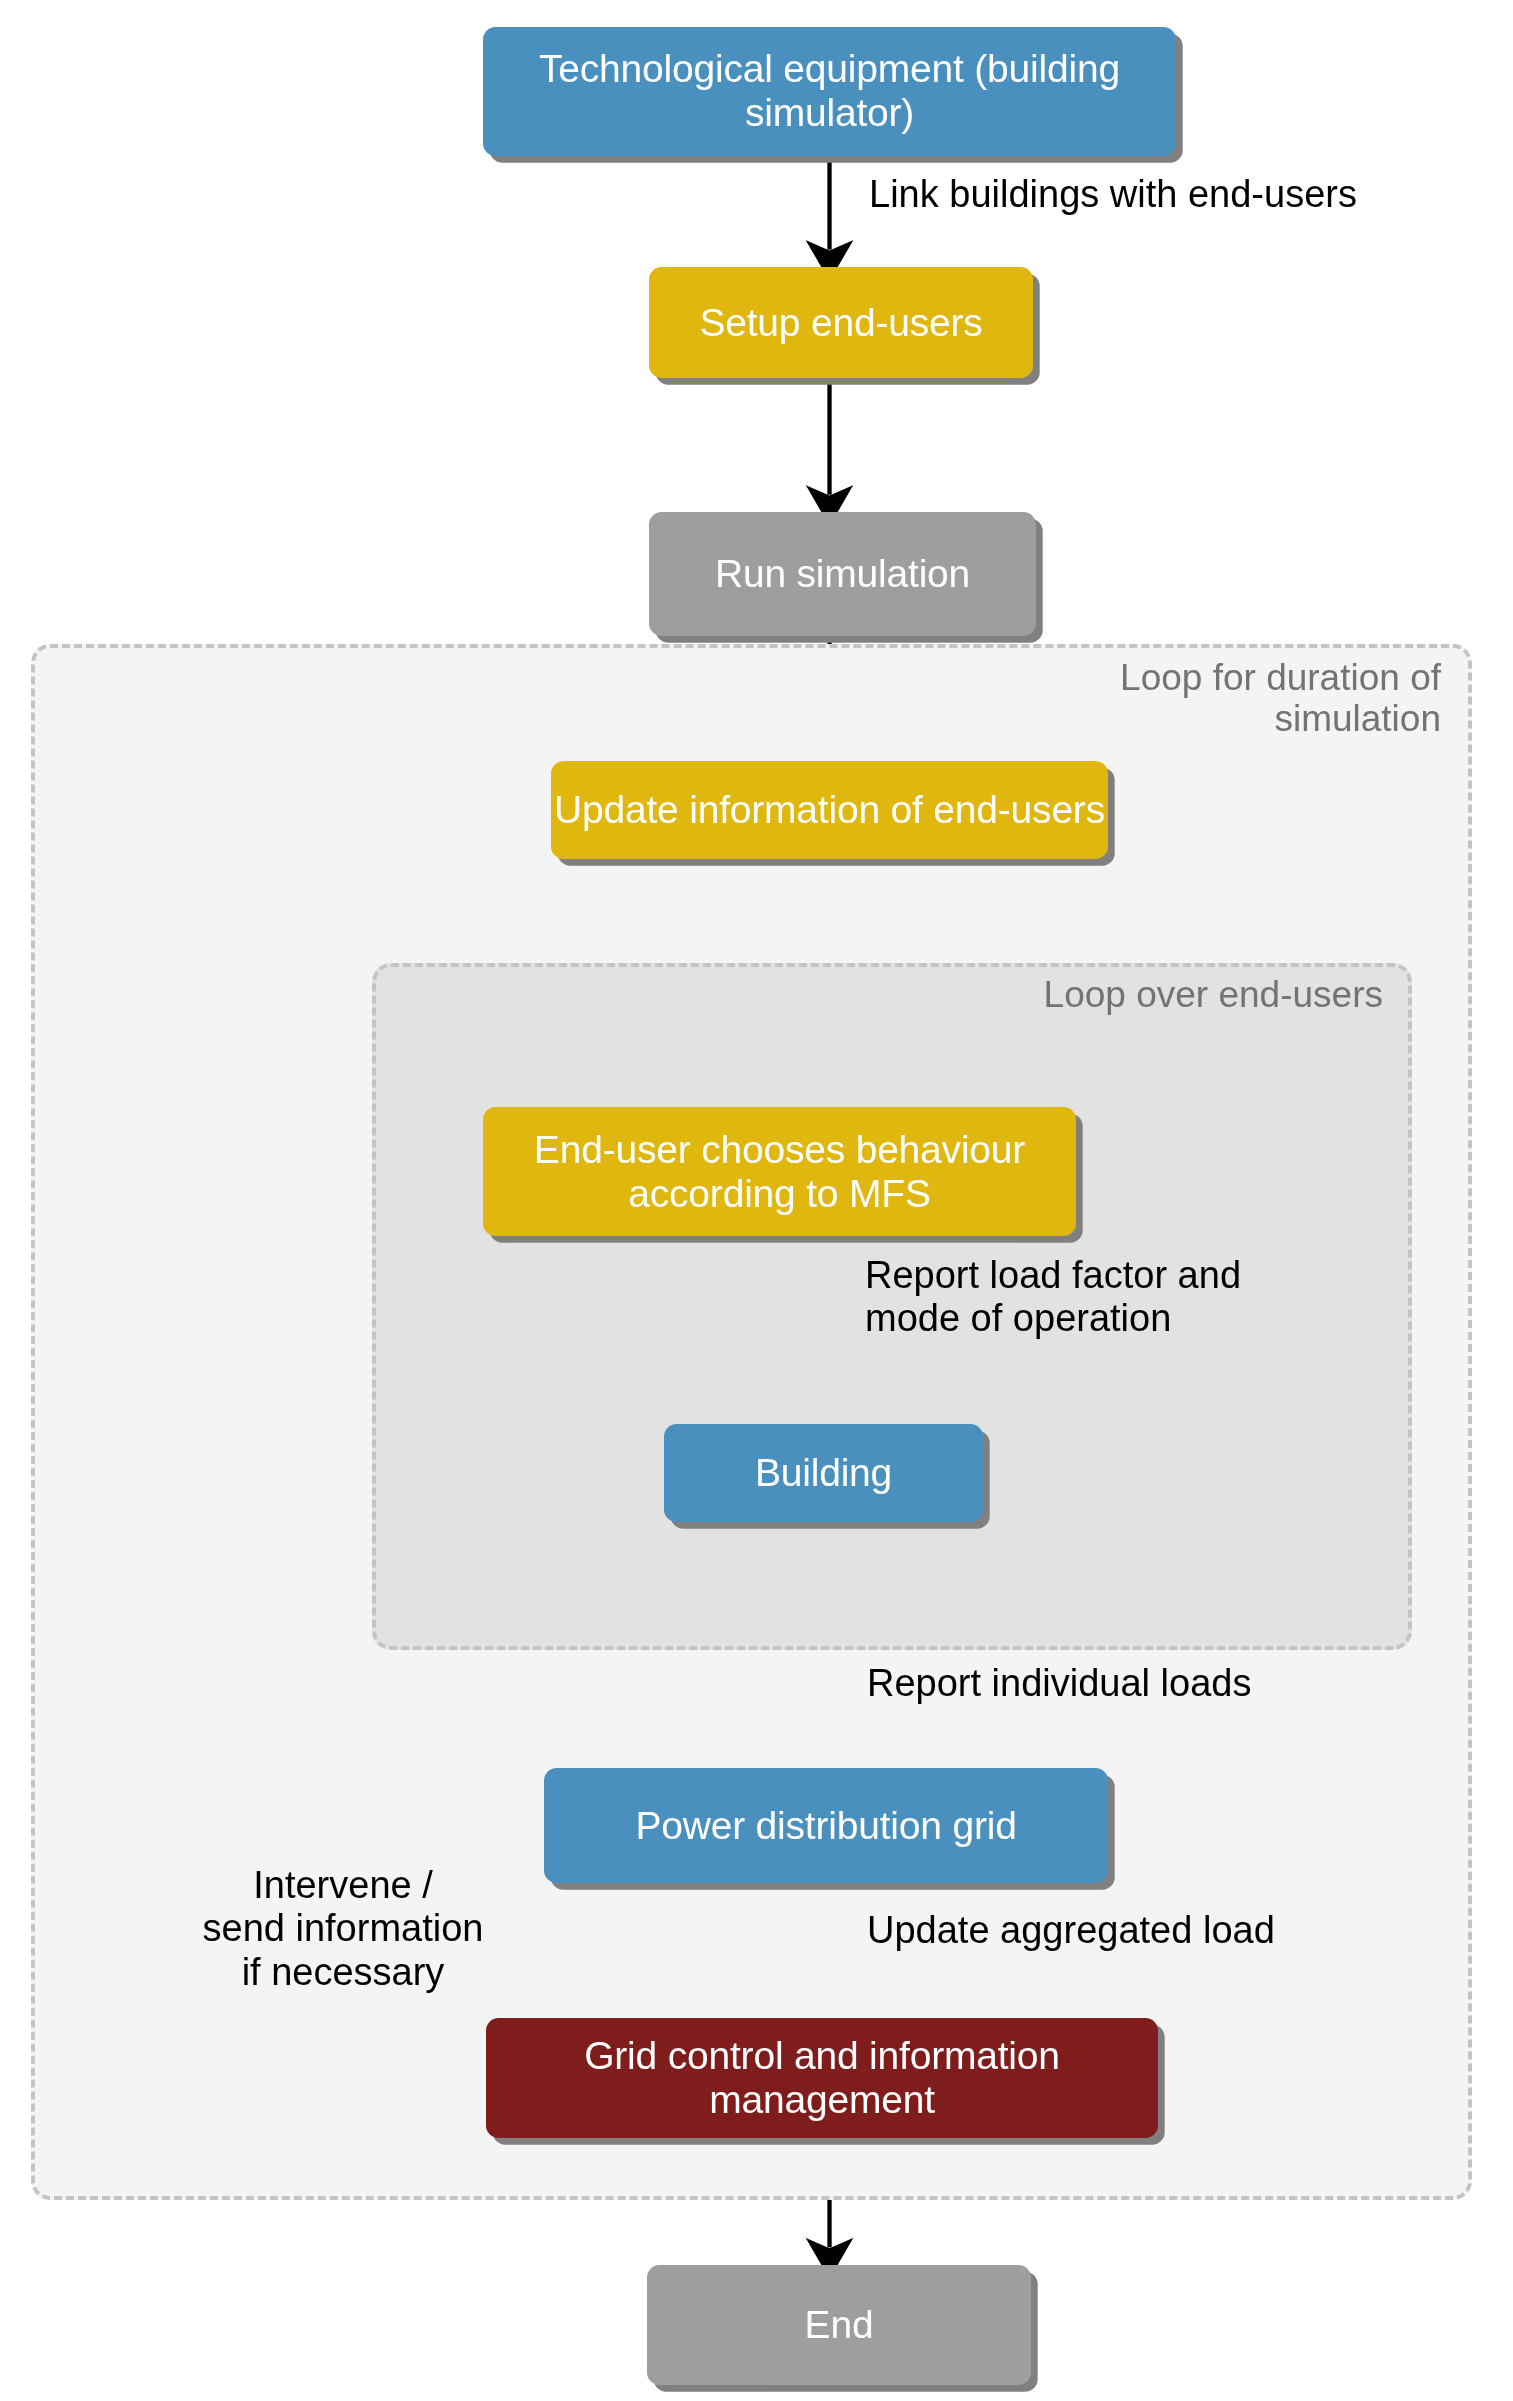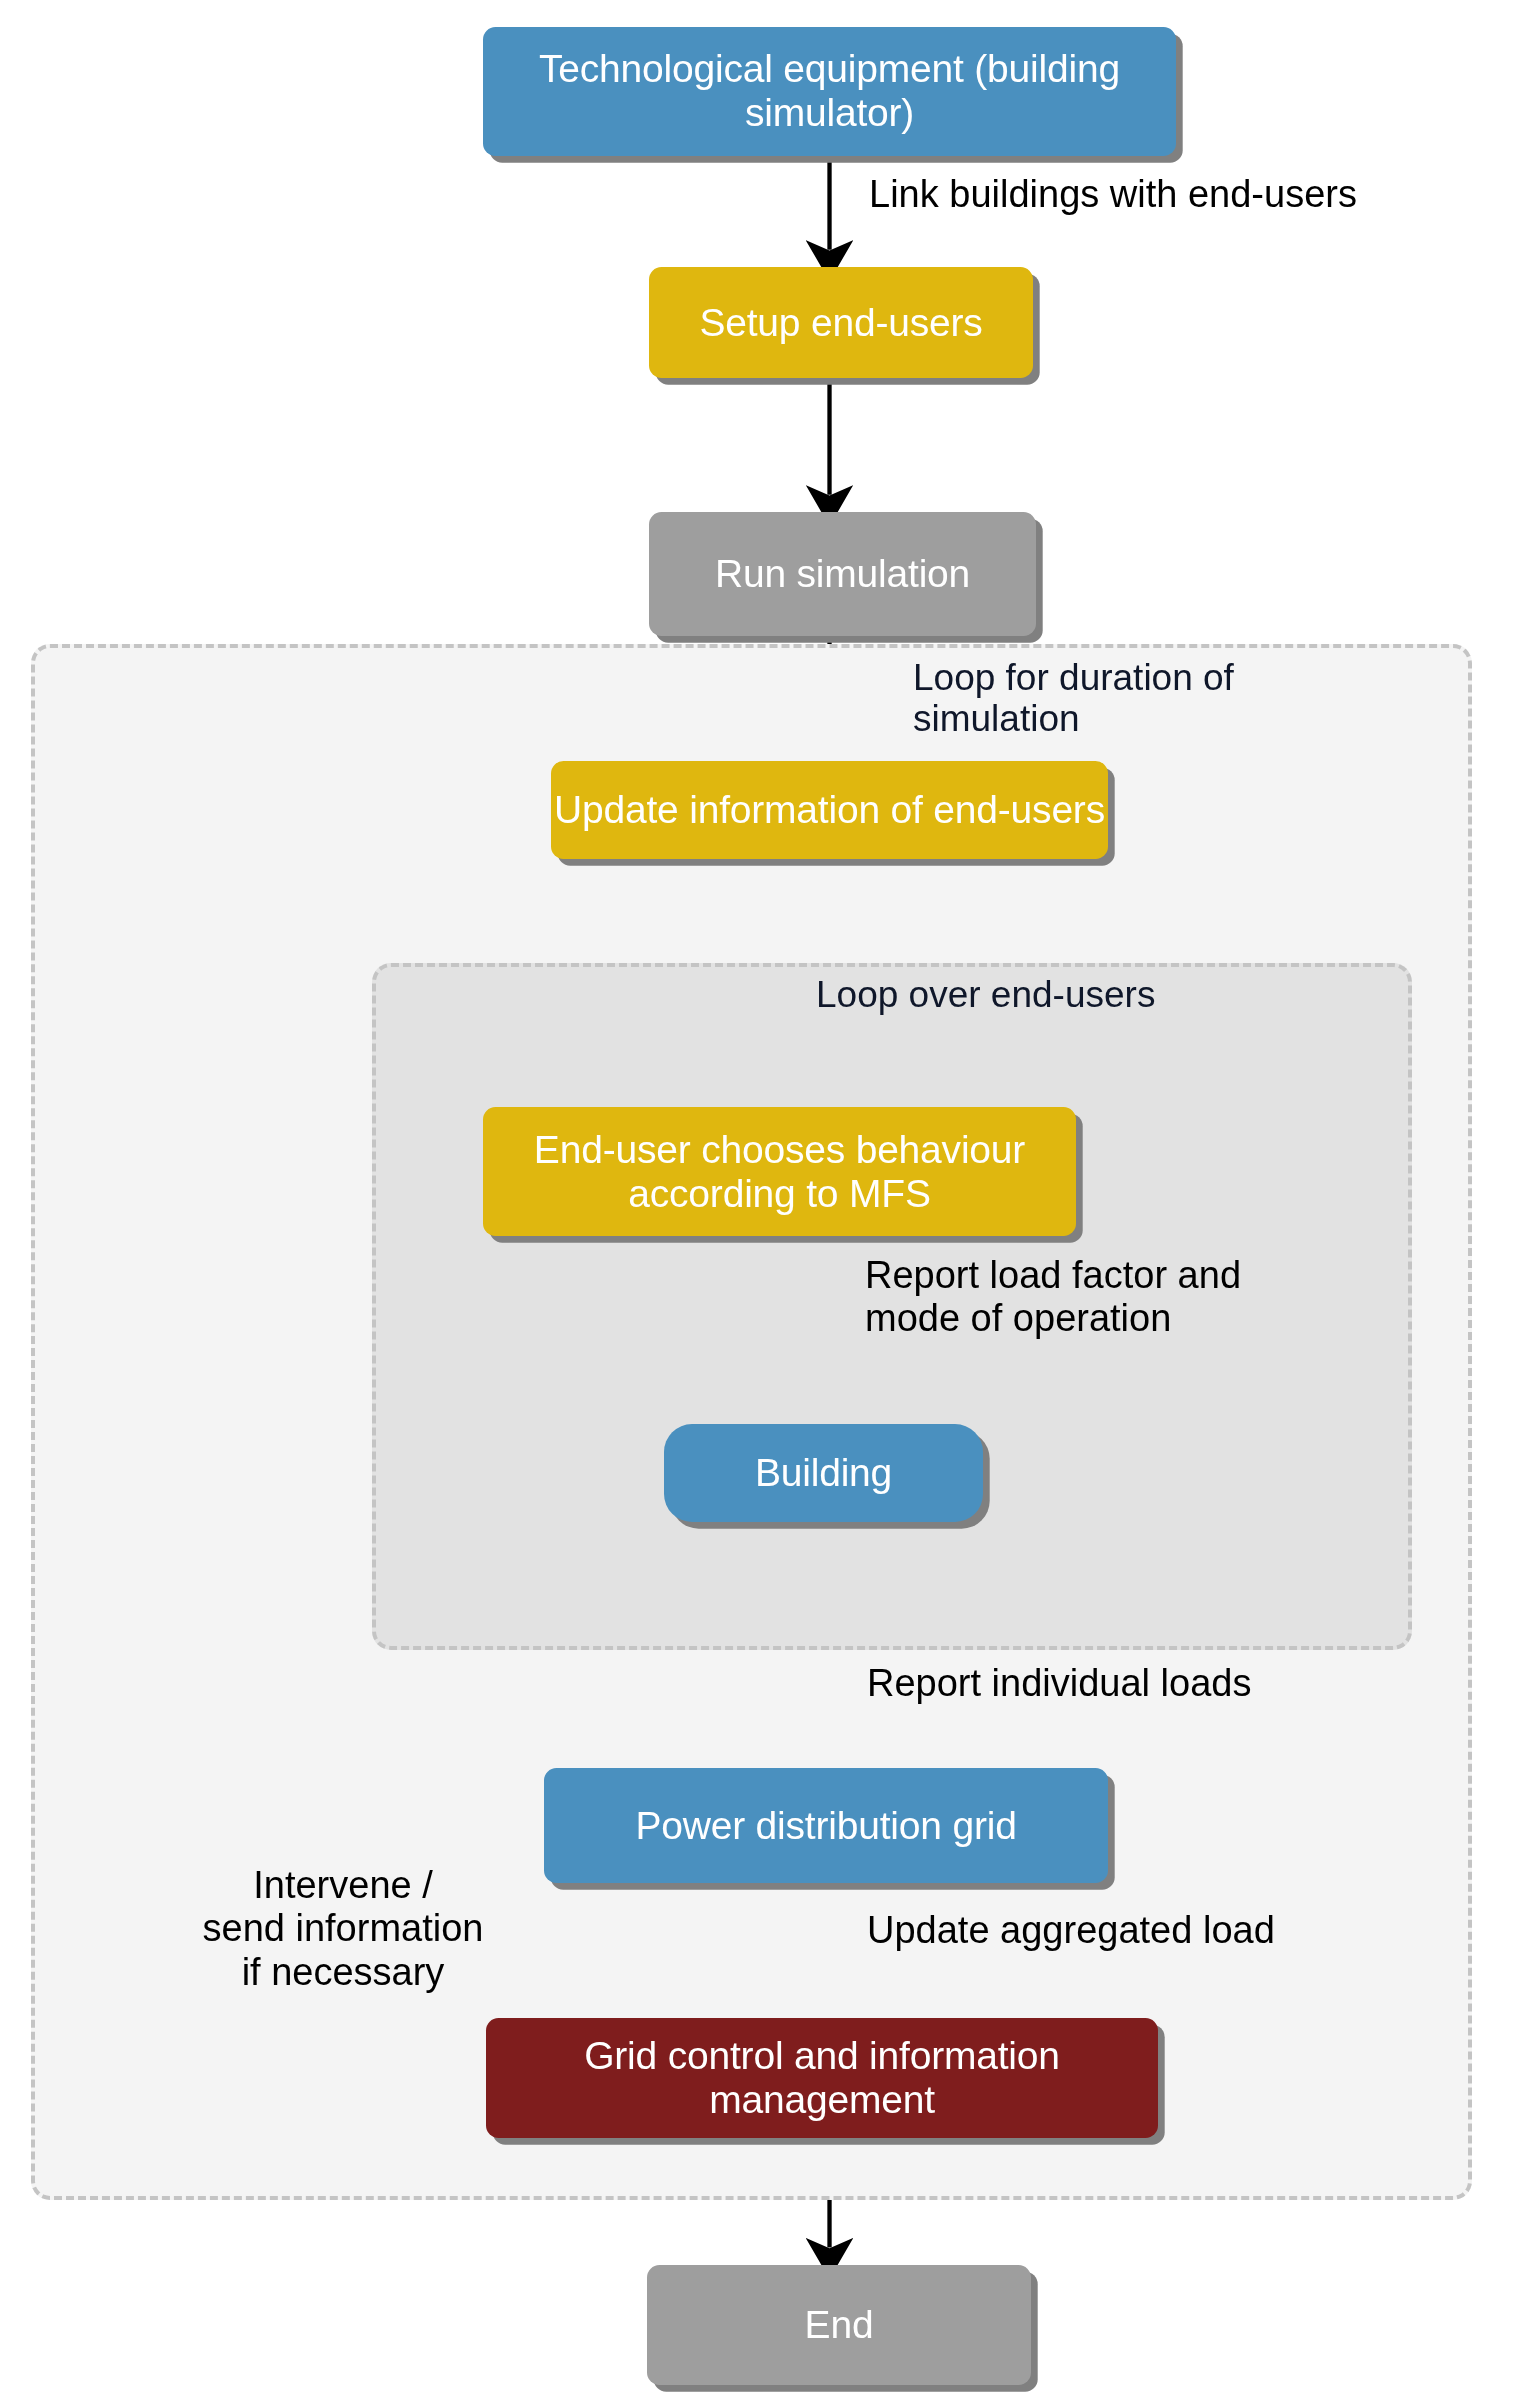--- a/index.html
+++ b/index.html
@@ -58,23 +58,24 @@
     position: absolute;
     box-sizing: border-box;
     border: 4.3px dashed #C4C4C4;
     border-radius: 19px;
     z-index: 1;
   }
   .loop-outer { background: #F4F4F4; }
   .loop-inner { background: #E2E2E2; }
   .loop-title {
     position: absolute;
-    color: #0f172a;
+    color: #737373;
     font-weight: normal;
     line-height: 1.1;
+    text-align: right;
     white-space: pre-line;
     z-index: 3;
   }
 </style>
 </head>
 <body>
 
 <div id="canvas">
 
   <div class="loop-box loop-outer" style="left:31px; top:644px; width:1441px; height:1556px;"></div>
@@ -119,21 +120,21 @@
 end-users</div>
 
   <div class="node node-gray" style="left:649px; top:496px; width:387px; height:124px; font-size:39px;">Run simulation</div>
 
   <div class="node node-gold" style="left:551px; top:745px; width:557px; height:98px; font-size:39px;">Update information
 of end-users</div>
 
   <div class="node node-gold" style="left:483px; top:1091px; width:593px; height:129px; font-size:39px;">End-user chooses behaviour
 according to MFS</div>
 
-  <div class="node node-blue" style="left:664px; top:1408px; width:319px; height:98px; font-size:39px;border-radius:28px;">Building</div>
+  <div class="node node-blue" style="left:664px; top:1408px; width:319px; height:98px; font-size:39px;">Building</div>
 
   <div class="node node-blue" style="left:544px; top:1752px; width:564px; height:115px; font-size:39px;">Power distribution grid</div>
 
   <div class="node node-green" style="left:486px; top:2002px; width:672px; height:120px; font-size:39px;">Grid control and
 information management</div>
 
   <div class="node node-gray" style="left:647px; top:2249px; width:384px; height:120px; font-size:39px;">End</div>
 
   <div class="edge-label" style="left:869px; top:173px; font-size:38px;">Link buildings with end-users</div>
 

